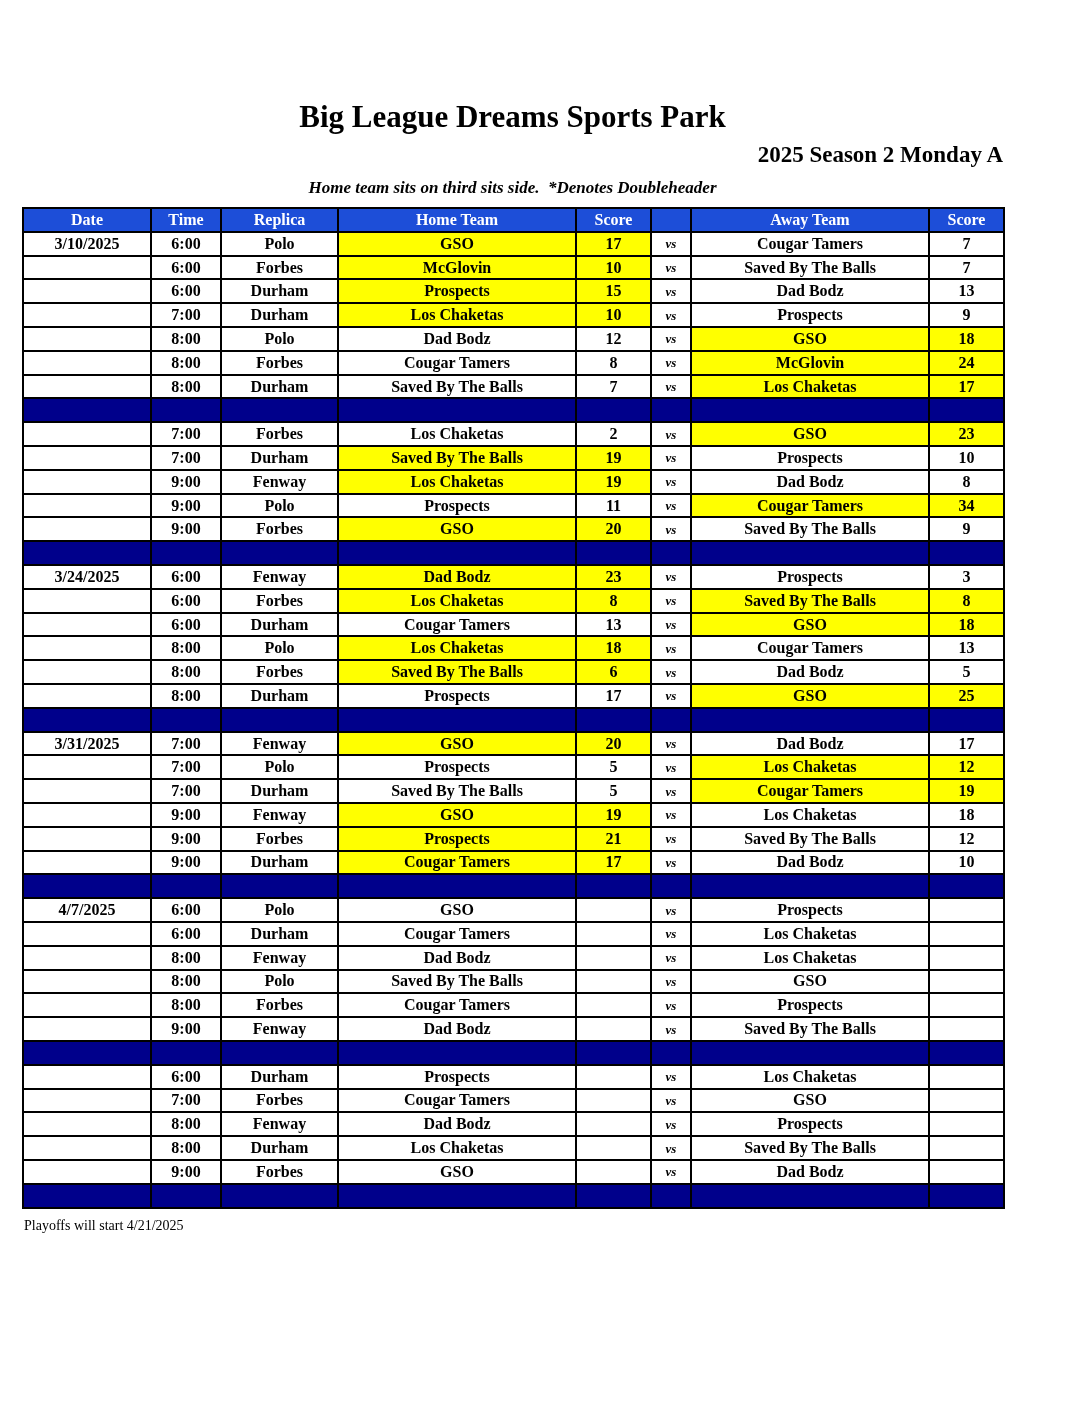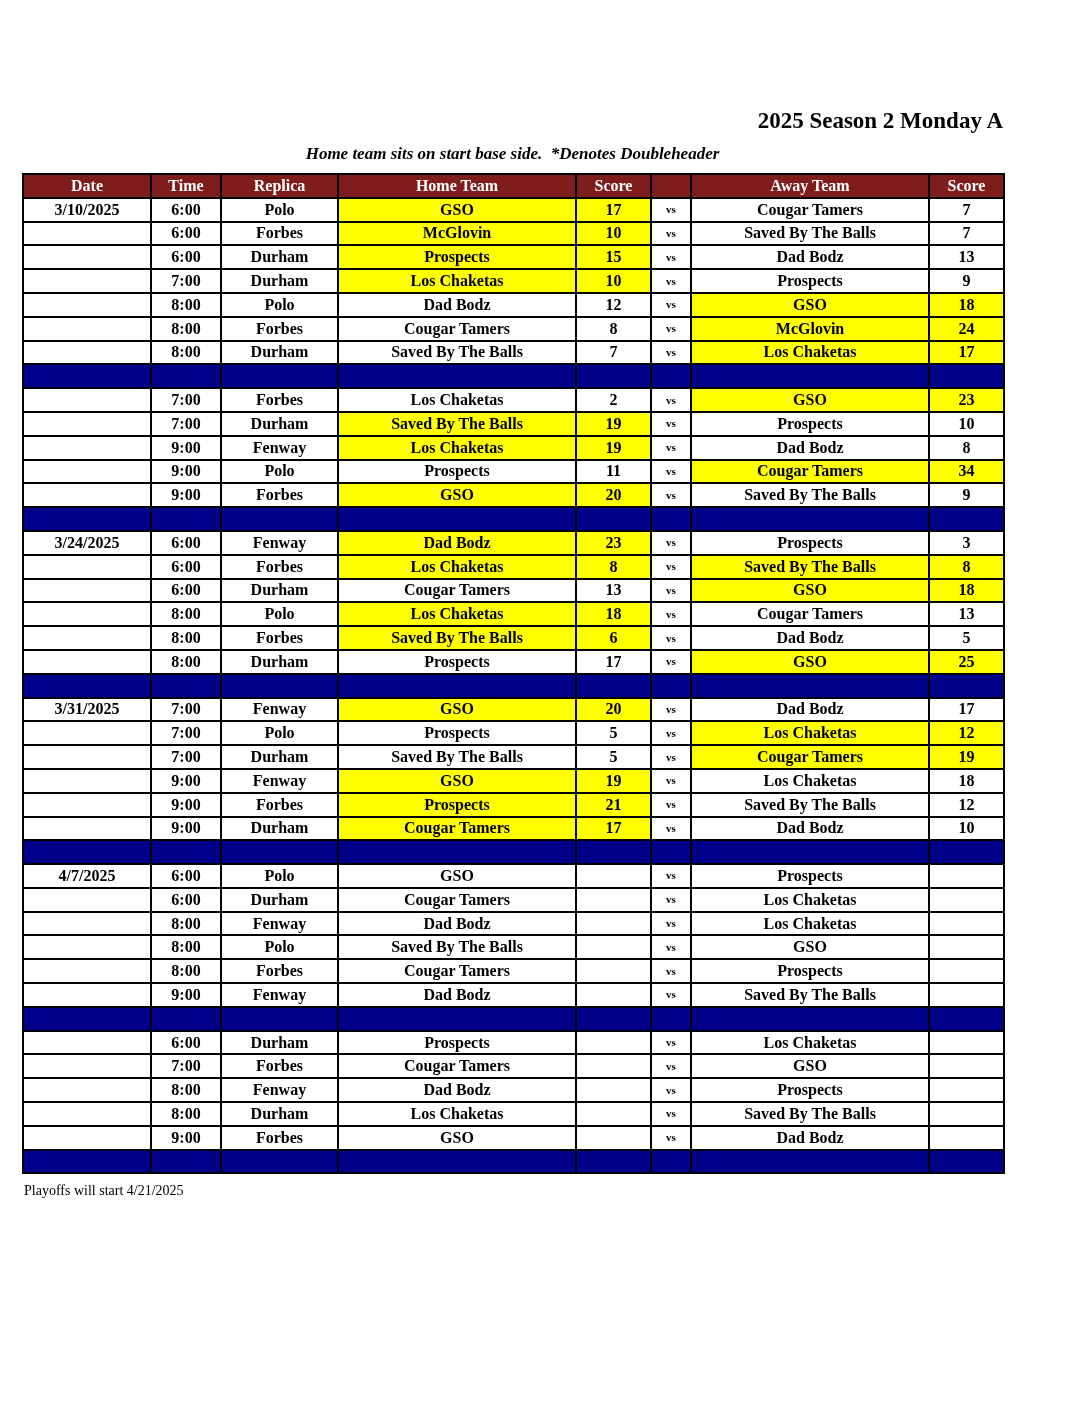--- a/index.html
+++ b/index.html
@@ -52,44 +52,46 @@
     padding: 0;
     text-align: center;
     vertical-align: middle;
     font-size: 16px;
     font-weight: bold;
     line-height: 1;
     overflow: hidden;
     white-space: nowrap;
   }
   table.schedule th {
-    background: #7f1d1d;
+    background: #1d4ed8;
     color: #FFFFFF;
   }
   table.schedule td.sep {
     background: #00008B;
   }
   table.schedule td.hl {
     background: #FFFF00;
   }
   table.schedule td.vs {
-    font-size: 11px;
+    font-style: italic;
+    font-size: 13px;
   }
   .footer-note {
     margin: 9px 12px 0 24px;
     font-size: 14px;
     font-weight: normal;
   }
 </style>
 </head>
 <body>
 
 <div class="header-block">
+  <div class="page-title">Big League Dreams Sports Park</div>
   <div class="page-subtitle">2025 Season 2 Monday A</div>
-  <div class="page-note">Home team sits on start base side.  *Denotes Doubleheader</div>
+  <div class="page-note">Home team sits on third sits side.  *Denotes Doubleheader</div>
 </div>
 
 <table class="schedule">
   <colgroup>
     <col style="width:128px">
     <col style="width:70px">
     <col style="width:117px">
     <col style="width:238px">
     <col style="width:75px">
     <col style="width:40px">

